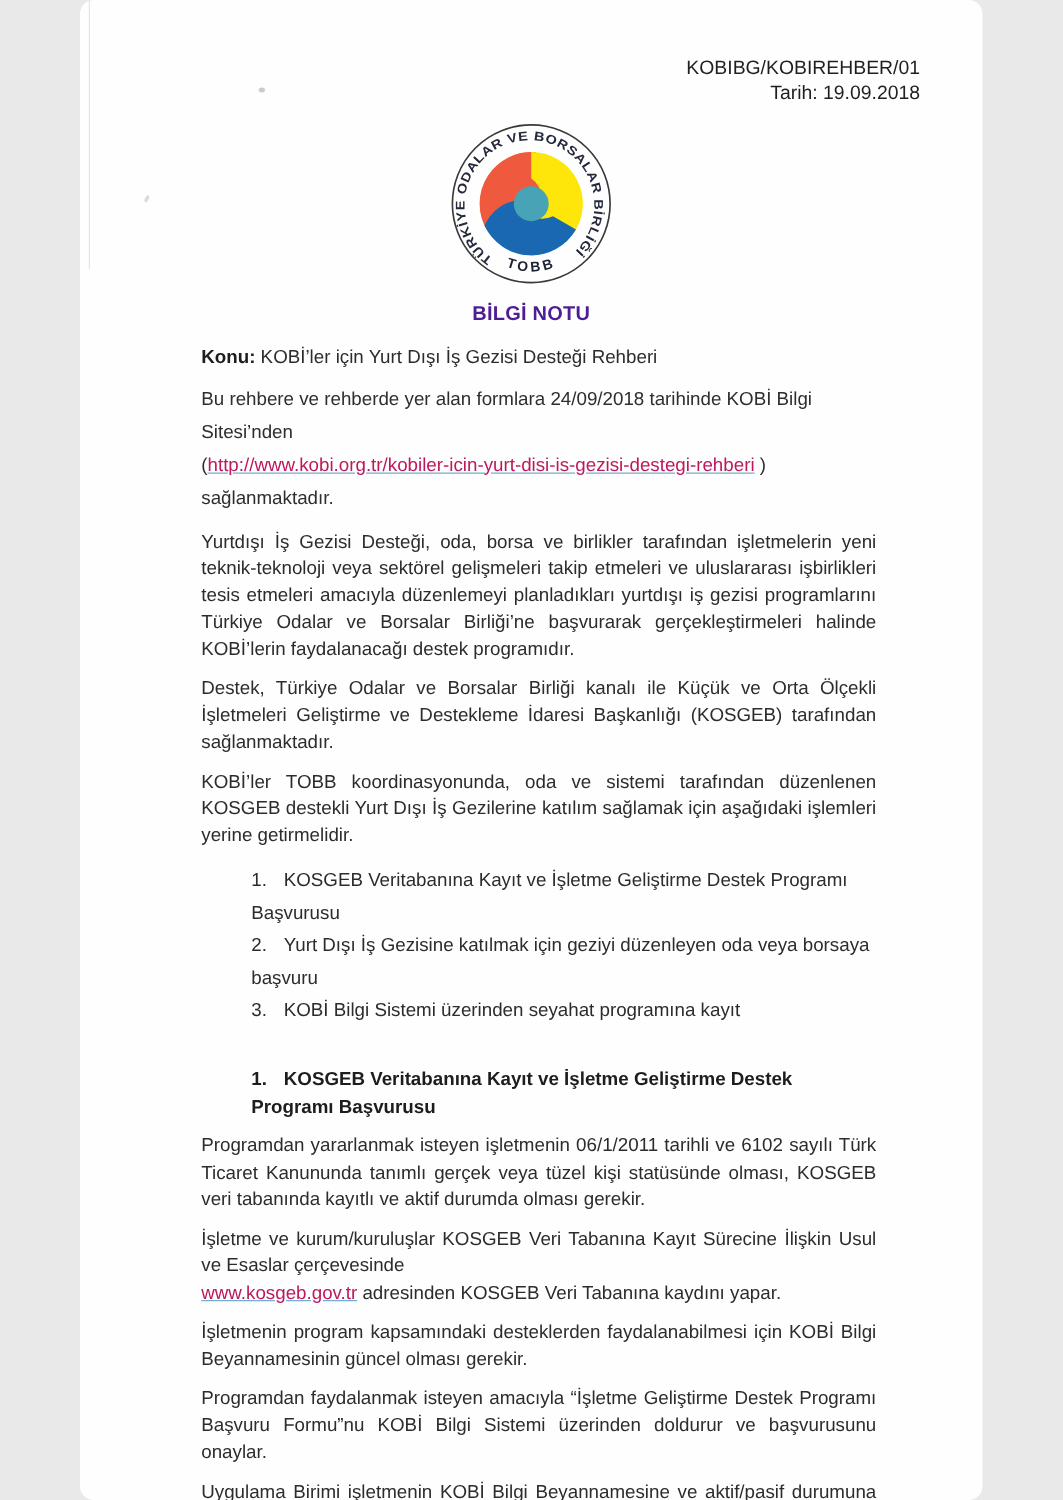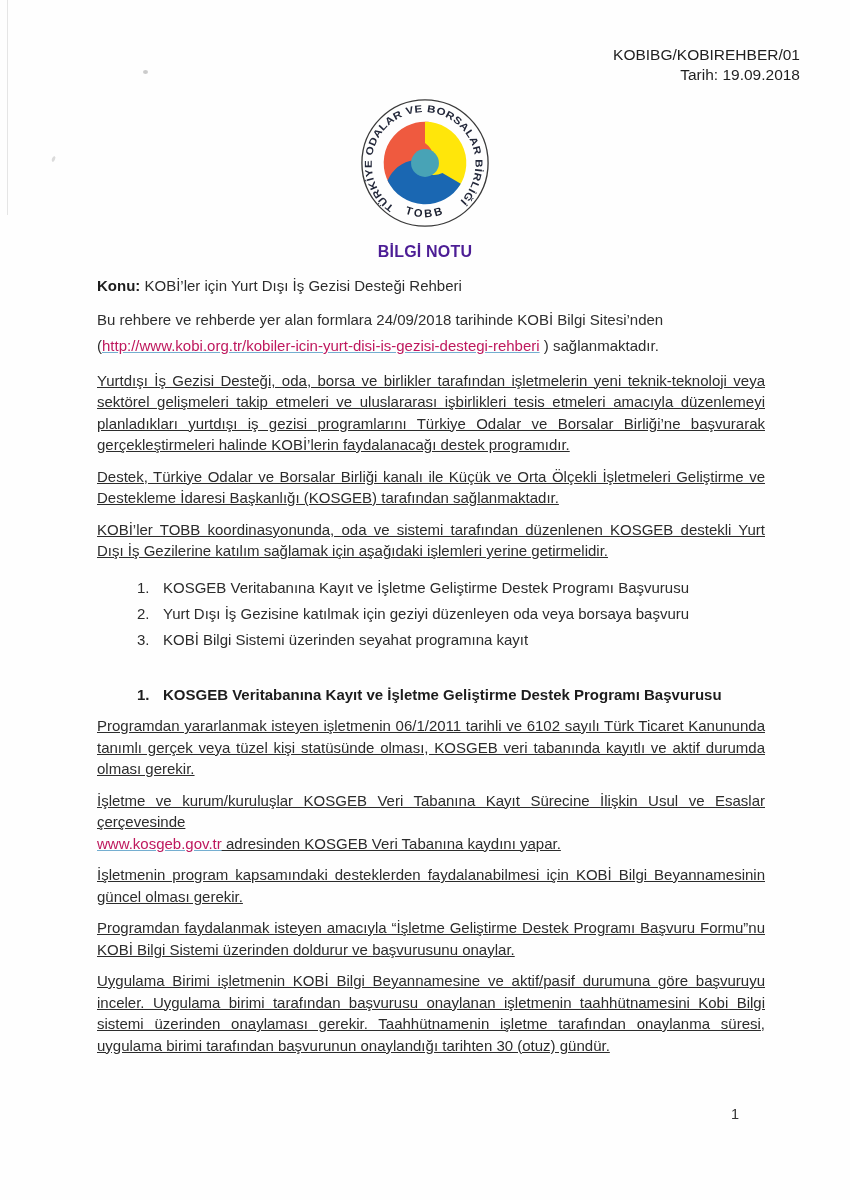--- a/index.html
+++ b/index.html
@@ -1,39 +1,39 @@
 <!DOCTYPE html>
 <html><head>
 <meta charset="utf-8">
 <style>
   html,body{margin:0;padding:0;background:#e9e9e9;}
   .page{
-    position:relative;width:850px;height:1200px;margin:0 auto;
+    position:relative;width:722px;height:1200px;margin:0 auto;
     background:#fefefe;overflow:hidden;
-    font-family:"Liberation Sans",sans-serif;color:#2c2c2c;
+    font-family:"Liberation Sans",sans-serif;color:#2c2c2c;border-radius:11px;
   }
   
   .scan-edge{position:absolute;left:7px;top:0;width:1px;height:215px;background:#dedede;opacity:.8;}
   .speck1{position:absolute;left:143px;top:70px;width:5px;height:4px;background:#8f8f8f;border-radius:50%;opacity:.45;}
   .speck2{position:absolute;left:52px;top:156px;width:3px;height:6px;background:#9a9a9a;border-radius:50%;opacity:.35;transform:rotate(25deg);}
 
   .letterhead{padding:45px 50px 0 0;text-align:right;font-size:15.5px;line-height:20px;color:#1f1f1f;}
 
   .logo-wrap{width:134px;height:134px;margin:11px auto 0;}
   .logo-wrap svg{width:134px;height:134px;display:block;}
   .ring-text{font-family:"Liberation Sans",sans-serif;font-size:9px;font-weight:bold;fill:#23283a;letter-spacing:.4px;}
   .tobb-text{font-family:"Liberation Sans",sans-serif;font-size:10px;font-weight:bold;fill:#1c2130;letter-spacing:2.2px;}
 
   .doc-title{margin-top:13px;text-align:center;font-size:16px;font-weight:bold;color:#4c1d95;letter-spacing:.2px;}
 
   .body{padding:0 85px 0 97px;}
   .subject{margin:14px 0 0;font-size:15px;line-height:21.5px;}
   .subject b{color:#1d1d1d;}
   .intro{margin:10px 0 0;font-size:15px;line-height:26.5px;color:#2e2e2e;}
-  .para{margin:10px 0 0;font-size:15px;line-height:21.5px;text-align:justify;text-decoration:underline;}
+  .para{margin:10px 0 0;font-size:15px;line-height:21.5px;text-align:justify;}
   .link{color:#be185d;text-decoration:underline;text-decoration-color:#74aed0;cursor:pointer;}
   .list{margin-top:13px;}
   .li{padding-left:40px;font-size:15px;line-height:26px;}
   .num{display:inline-block;width:26px;}
   .sec-heading{margin-top:31px;padding-left:40px;font-size:15px;line-height:21.5px;font-weight:bold;color:#1d1d1d;}
   .sec-heading .num{font-weight:bold;}
   .page-number{position:absolute;left:731px;top:1106px;font-size:14.5px;color:#333;}
 </style>
 </head>
 <body>

